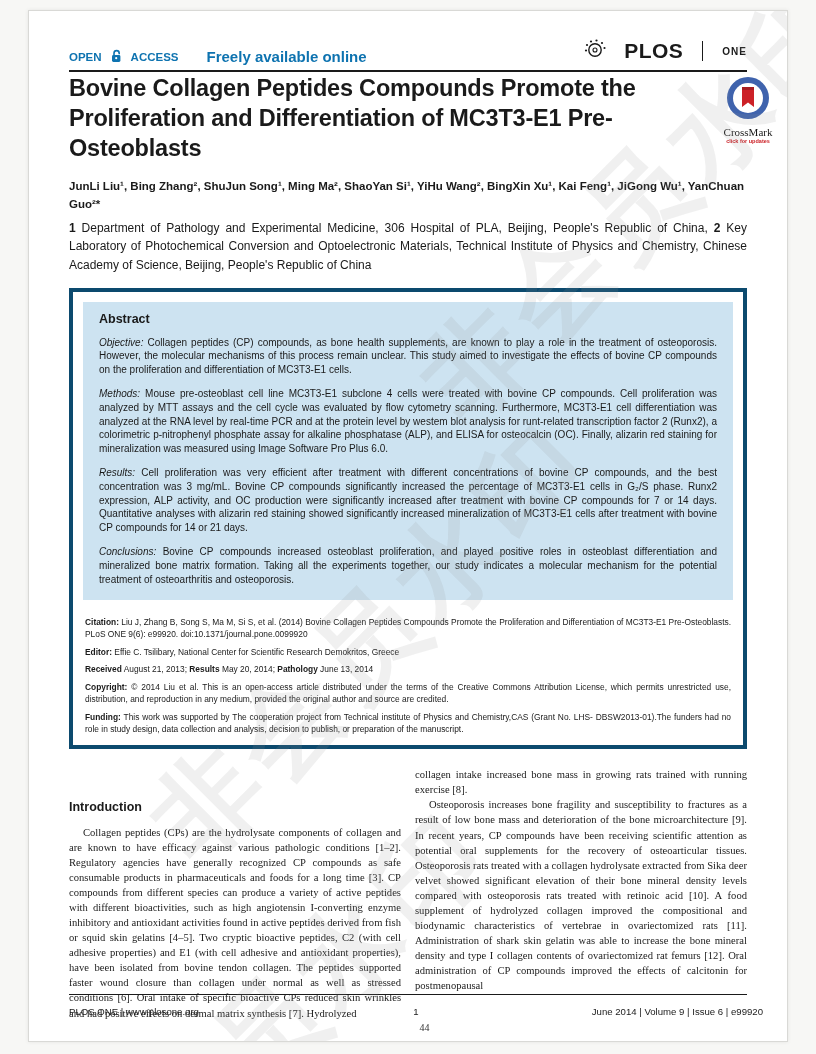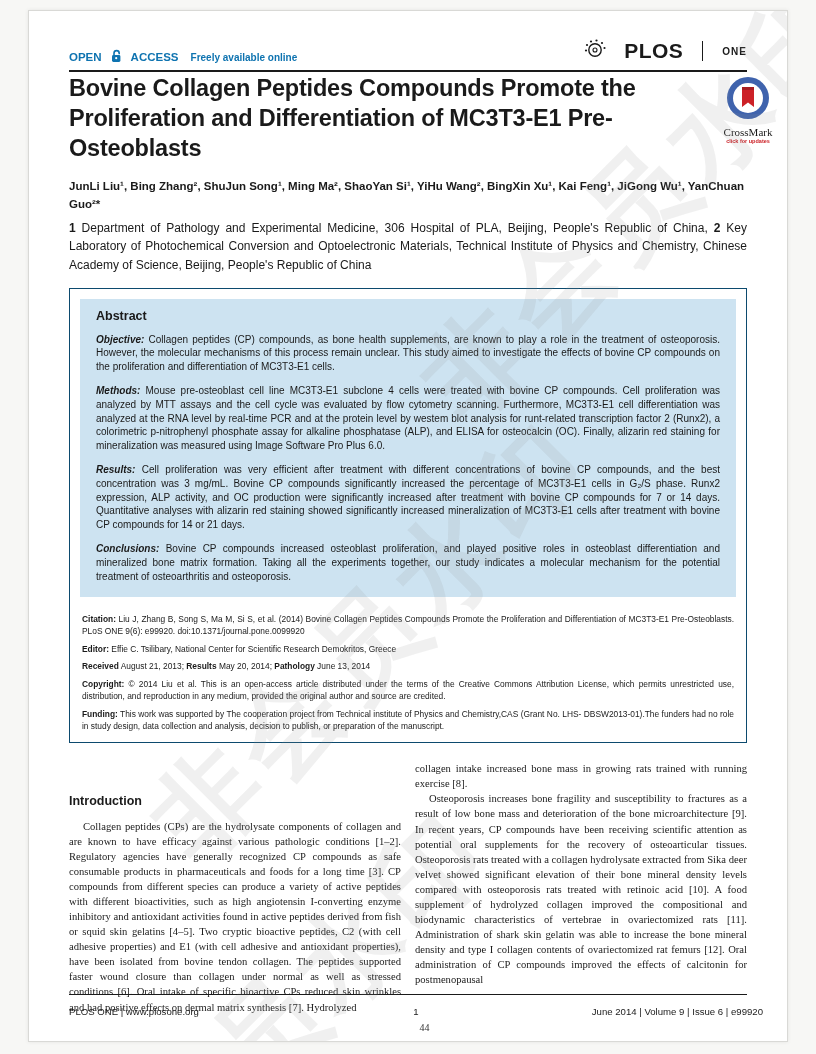--- a/index.html
+++ b/index.html
@@ -32,21 +32,21 @@
     z-index: 5;
     letter-spacing: 8px;
   }
   .wm1 { left: 330px; top: 120px; }
   .wm2 { left: 60px;  top: 560px; }
   .wm3 { left: -40px; top: 950px; }
 
   
   .hdr { display: flex; justify-content: space-between; align-items: flex-end; }
   .oa { color: #0e73b0; font-weight: bold; font-size: 11.5px; display: flex; align-items: center; gap: 8px; }
-  .oa .tagline { font-size: 10px; margin-left: 4px; }
+  .oa .tagline { font-size: 15px; margin-left: 20px; }
   .plos { display: flex; align-items: center; gap: 17px; }
   .plos .word { font-size: 21px; font-weight: bold; letter-spacing: 0.5px; }
   .plos .bar { width: 1px; height: 20px; background: #1a1a1a; margin: 0 2px; }
   .plos .one { font-size: 10px; font-weight: bold; letter-spacing: 1px; }
   .hdr-rule { border: none; border-top: 2px solid #1a1a1a; margin: 5px 0 0 0; }
 
   
   .title {
     font-size: 23.5px; font-weight: bold; line-height: 1.28;
     margin-top: 1px; max-width: 645px; letter-spacing: -0.2px;
@@ -57,31 +57,31 @@
 
   
   .crossmark {
     position: absolute; right: 8px; top: 64px; width: 62px; text-align: center; cursor: pointer;
   }
   .crossmark .cm-name { font-family: "Liberation Serif", serif; font-size: 11px; color: #1a1a1a; margin-top: 1px; }
   .crossmark .cm-tag { font-size: 5.5px; color: #cc2127; font-weight: bold; }
 
   
   .absbox {
-    border: 1px solid #0c4a6e;
+    border: 4px solid #0c4a6e;
     margin-top: 13px;
   }
   .abstract {
     background: #cde3f1;
     margin: 10px 10px 8px 10px;
     padding: 10px 16px 14px 16px;
   }
   .abstract h2 { font-size: 12.5px; margin-bottom: 2px; }
   .abstract p { font-size: 10px; line-height: 1.38; text-align: justify; margin-top: 10px; }
-  .abstract .lead { font-weight: bold; font-style: italic; }
+  .abstract .lead { font-weight: normal; font-style: italic; }
   .meta { padding: 2px 12px 10px 12px; }
   .meta p { font-size: 8.4px; line-height: 1.45; text-align: justify; margin-top: 5.5px; }
   .meta .lbl { font-weight: bold; }
 
   
   .intro { margin-top: 16px; display: flex; gap: 14px; }
   .col { flex: 1; font-family: "Liberation Serif", serif; font-size: 10.6px; line-height: 1.42; text-align: justify; }
   .col h2 { font-family: "Liberation Sans", sans-serif; font-size: 12.5px; margin-bottom: 8px; margin-top: 34px; }
   .col p { margin: 0; }
   .col p.indent { text-indent: 14px; }

